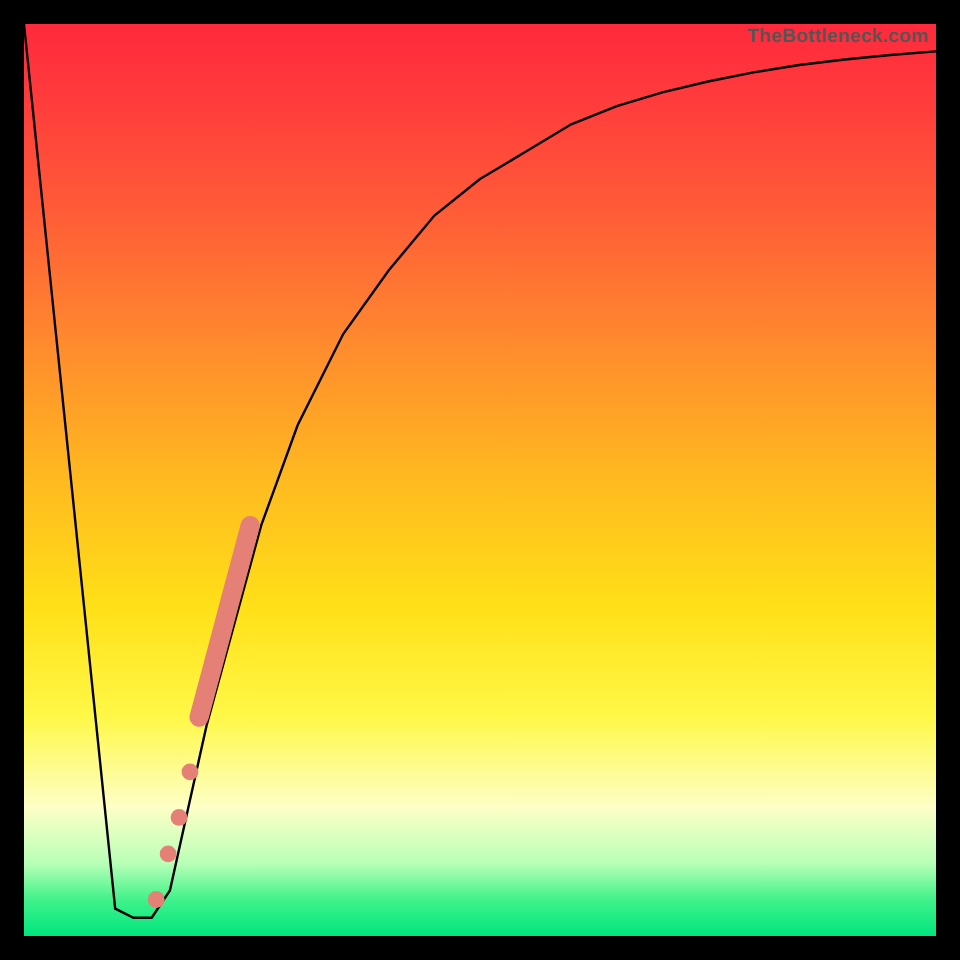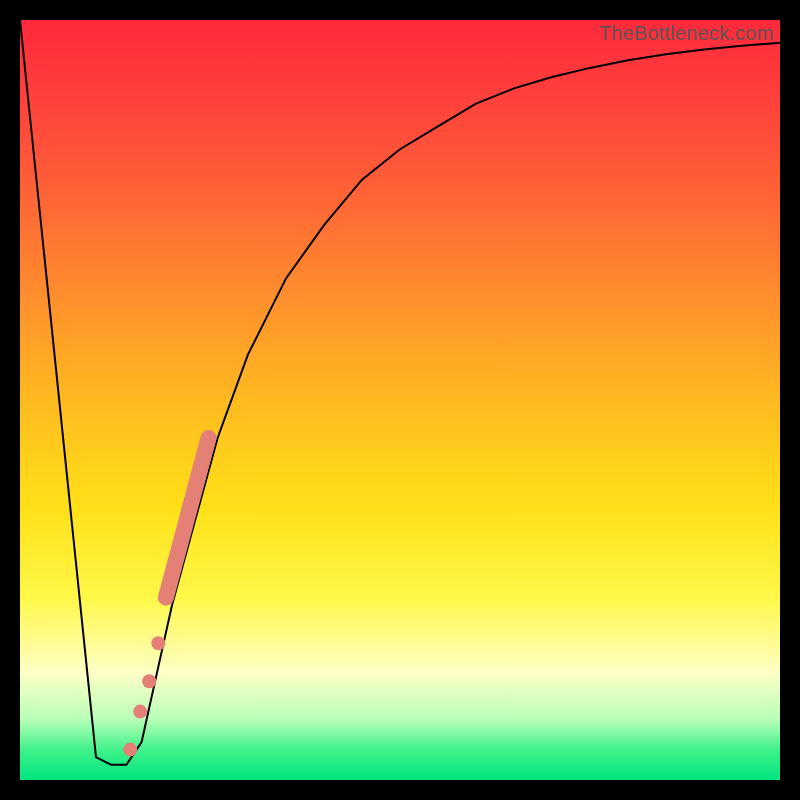--- a/index.html
+++ b/index.html
@@ -35,22 +35,22 @@
       #b9ffb7 92%,
       #40f28a 96%,
       #00e57e 100%
     );
   }
   .watermark {
     position: absolute;
     top: 2px;
     right: 6px;
     color: #555;
-    font-size: 20px;
-    font-weight: 400;
+    font-size: 16px;
+    font-weight: 700;
     letter-spacing: 0.2px;
     user-select: none;
   }
   svg.curve {
     position: absolute;
     left: 0;
     top: 0;
     width: 760px;
     height: 760px;
     overflow: visible;

